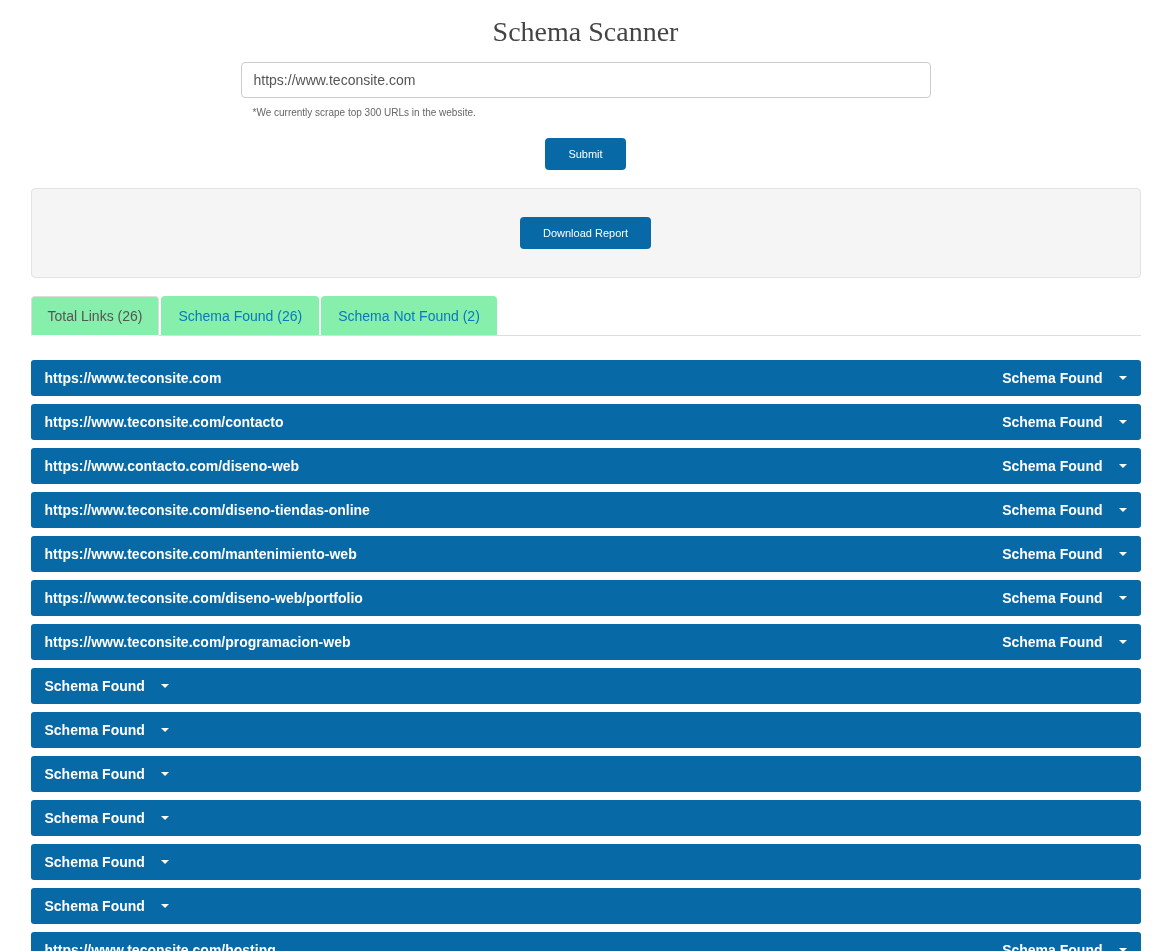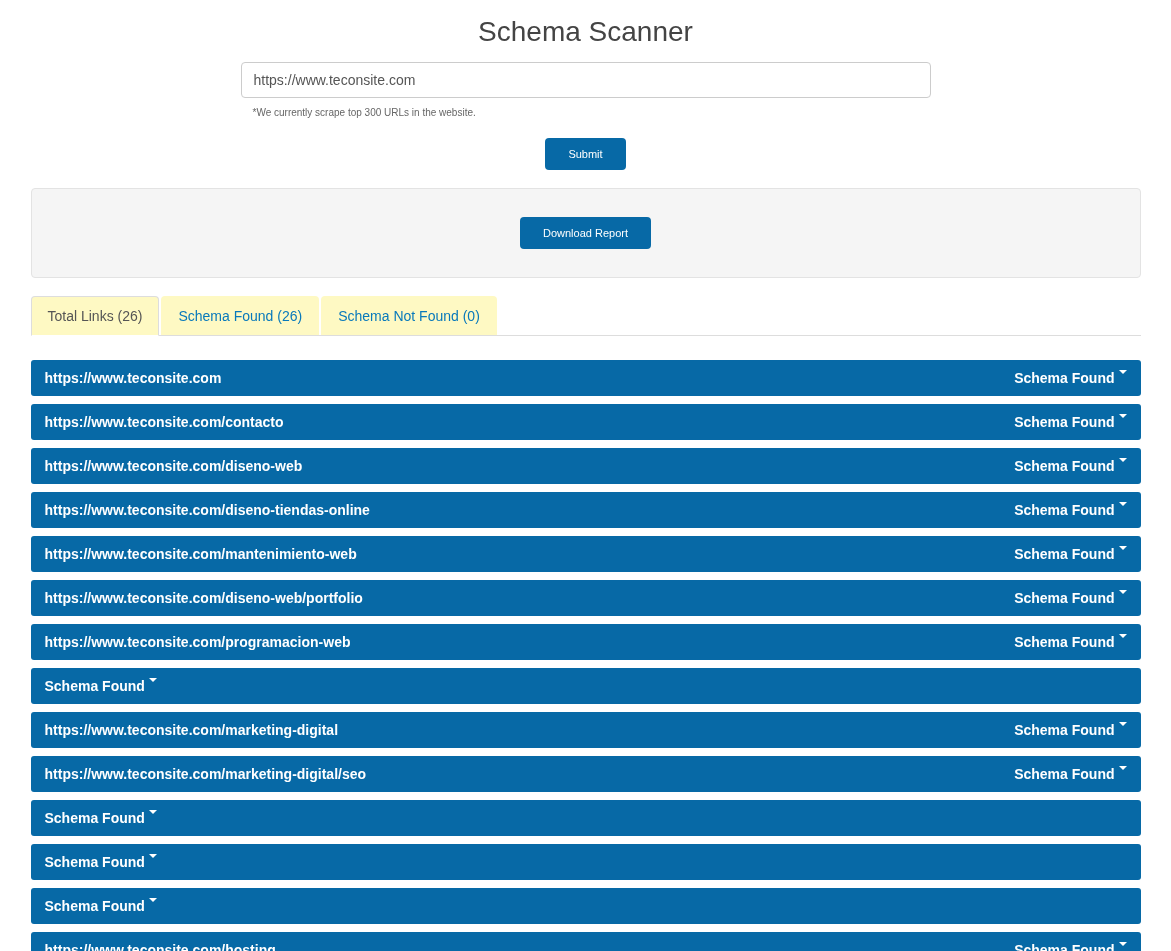--- a/index.html
+++ b/index.html
@@ -10,20 +10,21 @@
     background: #fff;
     padding: 10px 30px;
   }
   .container { max-width: 1110px; margin: 0 auto; }
   h1.title {
     text-align: center;
     font-weight: 400;
     font-size: 28px;
     color: #444;
     margin: 6px 0 14px;
+    font-family: Liberation Serif, serif;
   }
   .url-input-wrap {
     max-width: 690px;
     margin: 0 auto;
   }
   .url-input {
     width: 100%;
     height: 36px;
     border: 1px solid #ccc;
     border-radius: 4px;
@@ -65,21 +66,21 @@
   }
   .tab {
     padding: 11px 16px;
     font-size: 14px;
     color: #0879bb;
     border: 1px solid transparent;
     border-bottom: none;
     border-radius: 4px 4px 0 0;
     cursor: pointer;
     margin-right: 2px;
-    background: #fef9c3;
+    background: #86efac;
     text-align: right;
   }
   .tab.active {
     color: #555;
     border-color: #ddd;
     border-bottom: 1px solid #fff;
     margin-bottom: -1px;
   }
   .results { margin-top: 24px; }
   .row {
@@ -91,22 +92,22 @@
     justify-content: space-between;
     align-items: center;
     margin-bottom: 8px;
     cursor: pointer;
   }
   .row .url-text { font-size: 14px; font-weight: 600; }
   .row .status {
     font-size: 14px;
     font-weight: 600;
     display: flex;
-    align-items: flex-start;
-    gap: 2px;
+    align-items: center;
+    gap: 14px;
   }
   .caret {
     width: 0; height: 0;
     border-left: 4px solid transparent;
     border-right: 4px solid transparent;
     border-top: 4px solid #fff;
     margin-left: 2px;
   }
 </style>
 </head>
@@ -124,40 +125,40 @@
     <button class="btn">Submit</button>
   </div>
 
   <div class="report-box">
     <button class="btn">Download Report</button>
   </div>
 
   <div class="tabs">
     <div class="tab active">Total Links (26)</div>
     <div class="tab">Schema Found (26)</div>
-    <div class="tab">Schema Not Found (0)</div>
+    <div class="tab">Schema Not Found (2)</div>
   </div>
 
   <div class="results" id="results">
       <div class="row">
         <span class="url-text">https://www.teconsite.com</span>
         <span class="status">
           <span>Schema Found</span>
           <span class="caret"></span>
         </span>
       </div>
       <div class="row">
         <span class="url-text">https://www.teconsite.com/contacto</span>
         <span class="status">
           <span>Schema Found</span>
           <span class="caret"></span>
         </span>
       </div>
       <div class="row">
-        <span class="url-text">https://www.teconsite.com/diseno-web</span>
+        <span class="url-text">https://www.contacto.com/diseno-web</span>
         <span class="status">
           <span>Schema Found</span>
           <span class="caret"></span>
         </span>
       </div>
       <div class="row">
         <span class="url-text">https://www.teconsite.com/diseno-tiendas-online</span>
         <span class="status">
           <span>Schema Found</span>
           <span class="caret"></span>
@@ -184,28 +185,26 @@
           <span class="caret"></span>
         </span>
       </div>
       <div class="row">
         <span class="status">
           <span>Schema Found</span>
           <span class="caret"></span>
         </span>
       </div>
       <div class="row">
-        <span class="url-text">https://www.teconsite.com/marketing-digital</span>
-        <span class="status">
-          <span>Schema Found</span>
-          <span class="caret"></span>
-        </span>
-      </div>
-      <div class="row">
-        <span class="url-text">https://www.teconsite.com/marketing-digital/seo</span>
+        <span class="status">
+          <span>Schema Found</span>
+          <span class="caret"></span>
+        </span>
+      </div>
+      <div class="row">
         <span class="status">
           <span>Schema Found</span>
           <span class="caret"></span>
         </span>
       </div>
       <div class="row">
         <span class="status">
           <span>Schema Found</span>
           <span class="caret"></span>
         </span>

